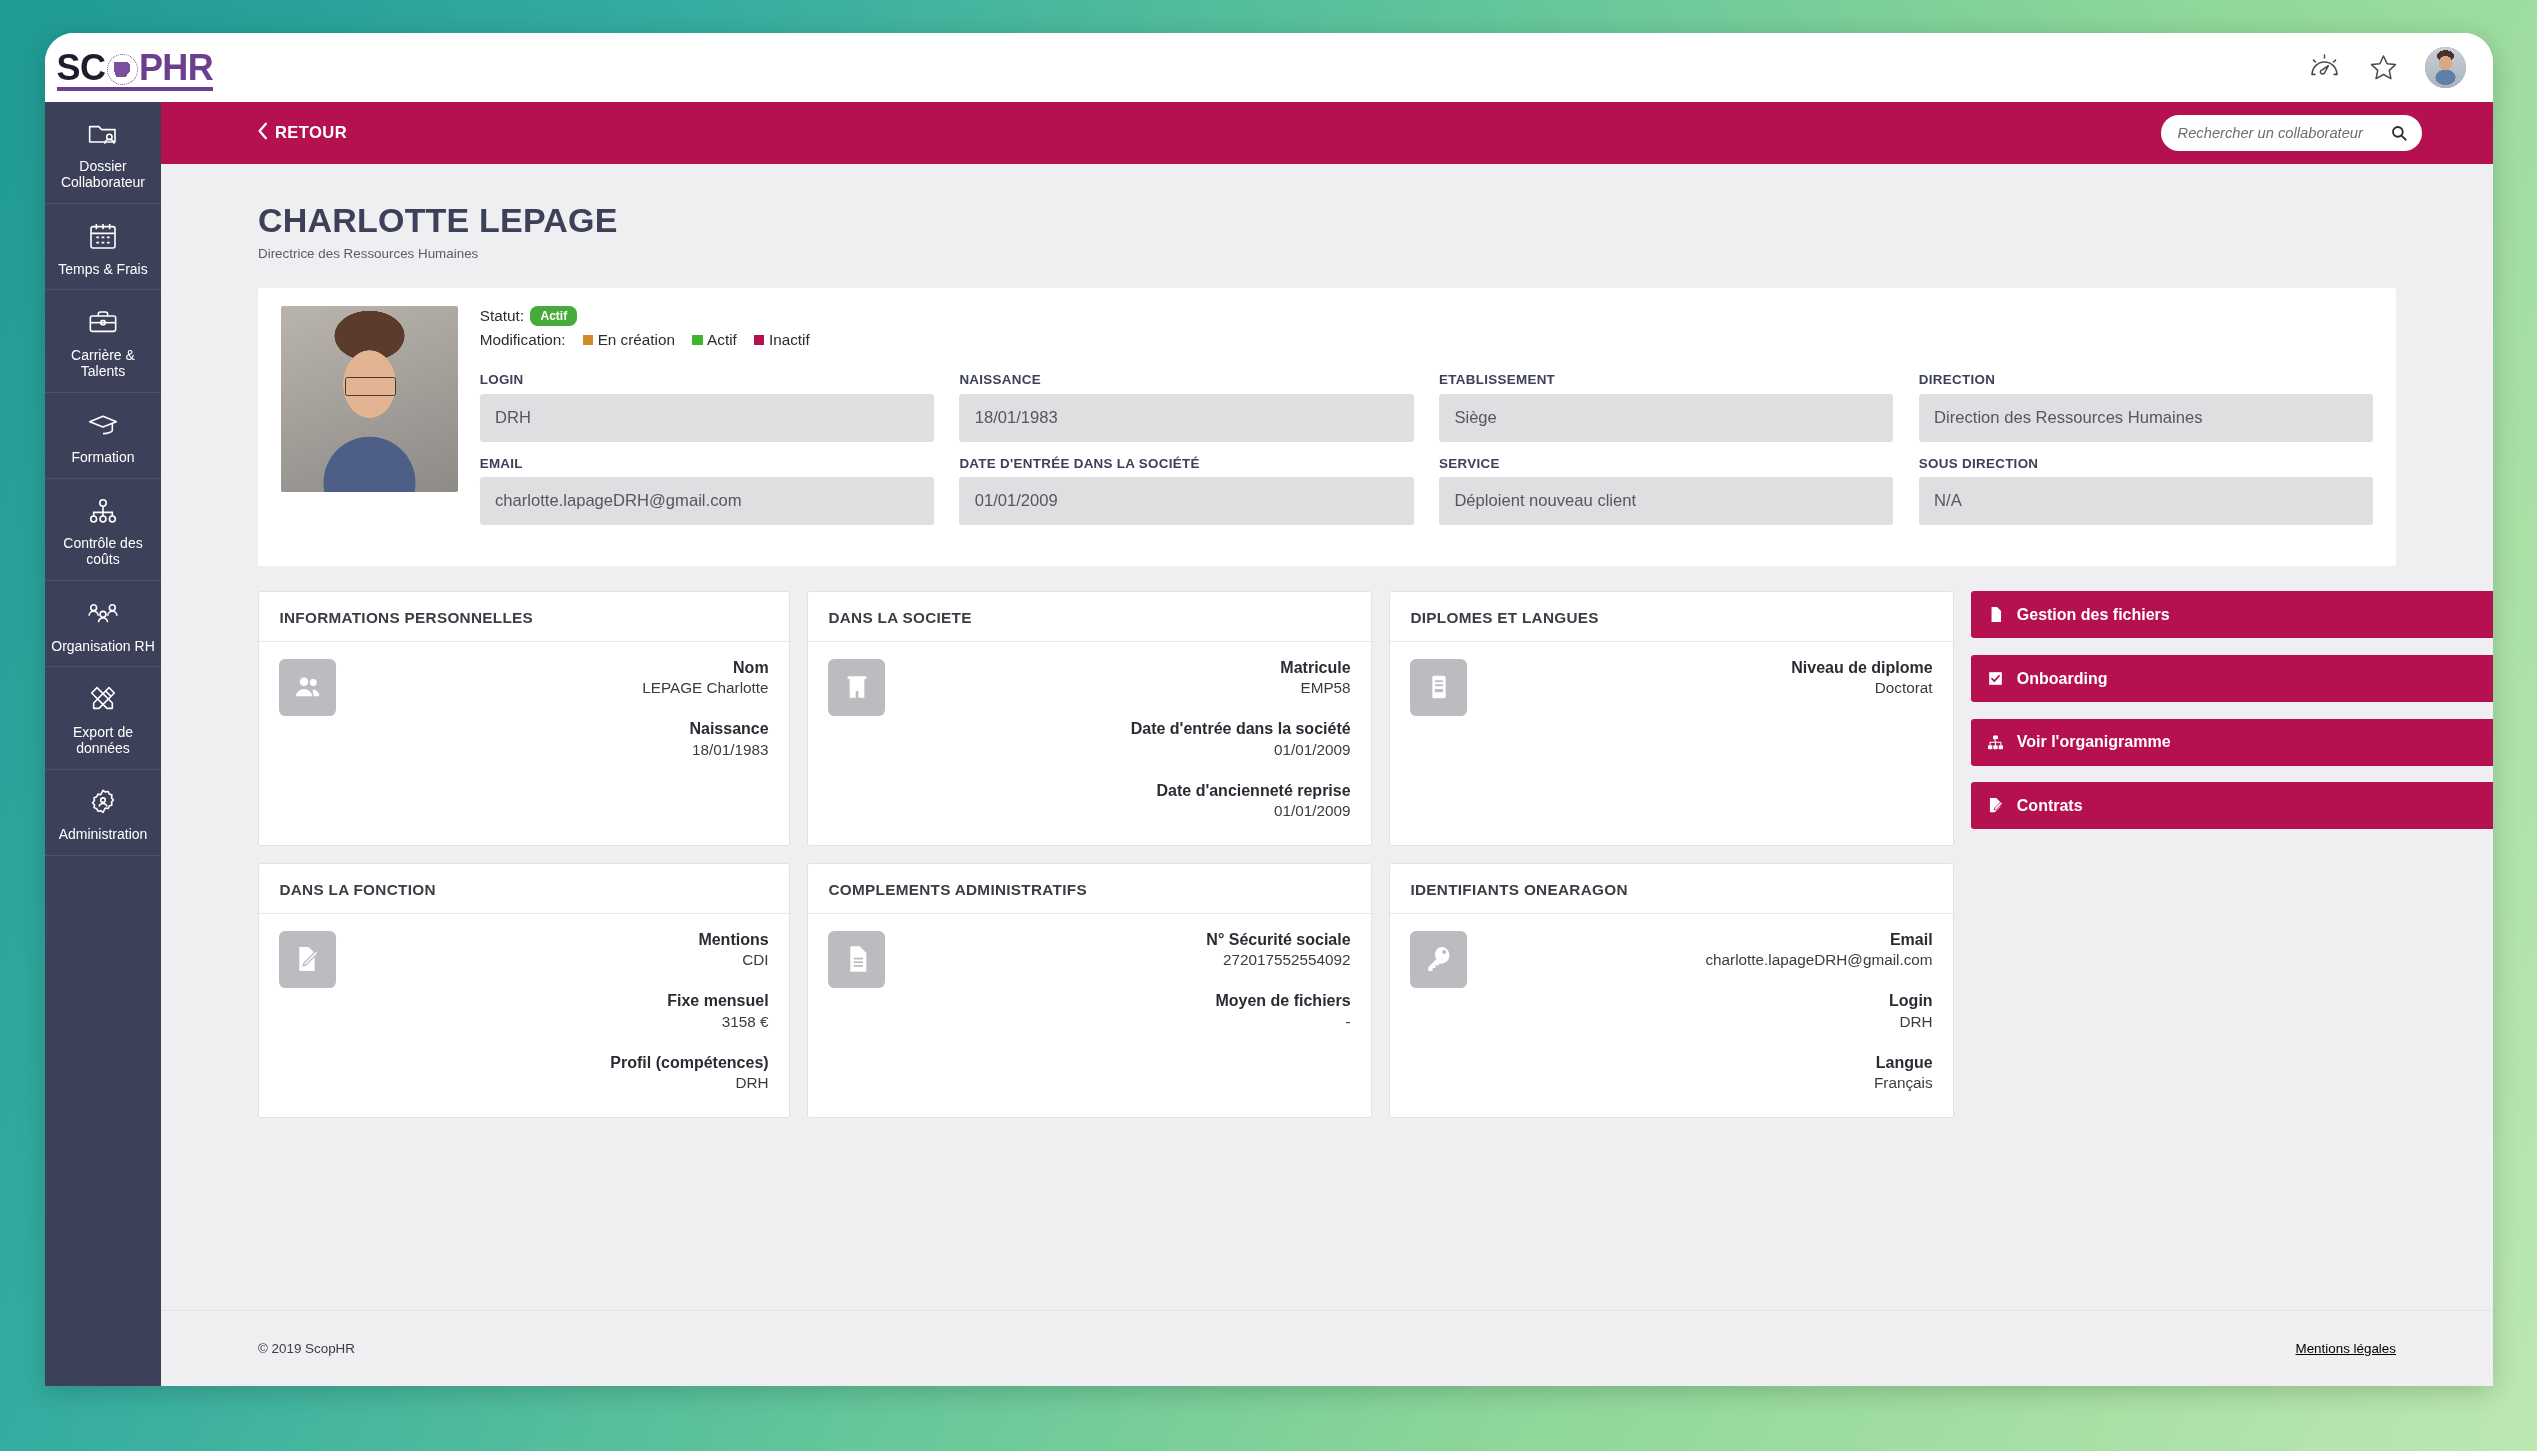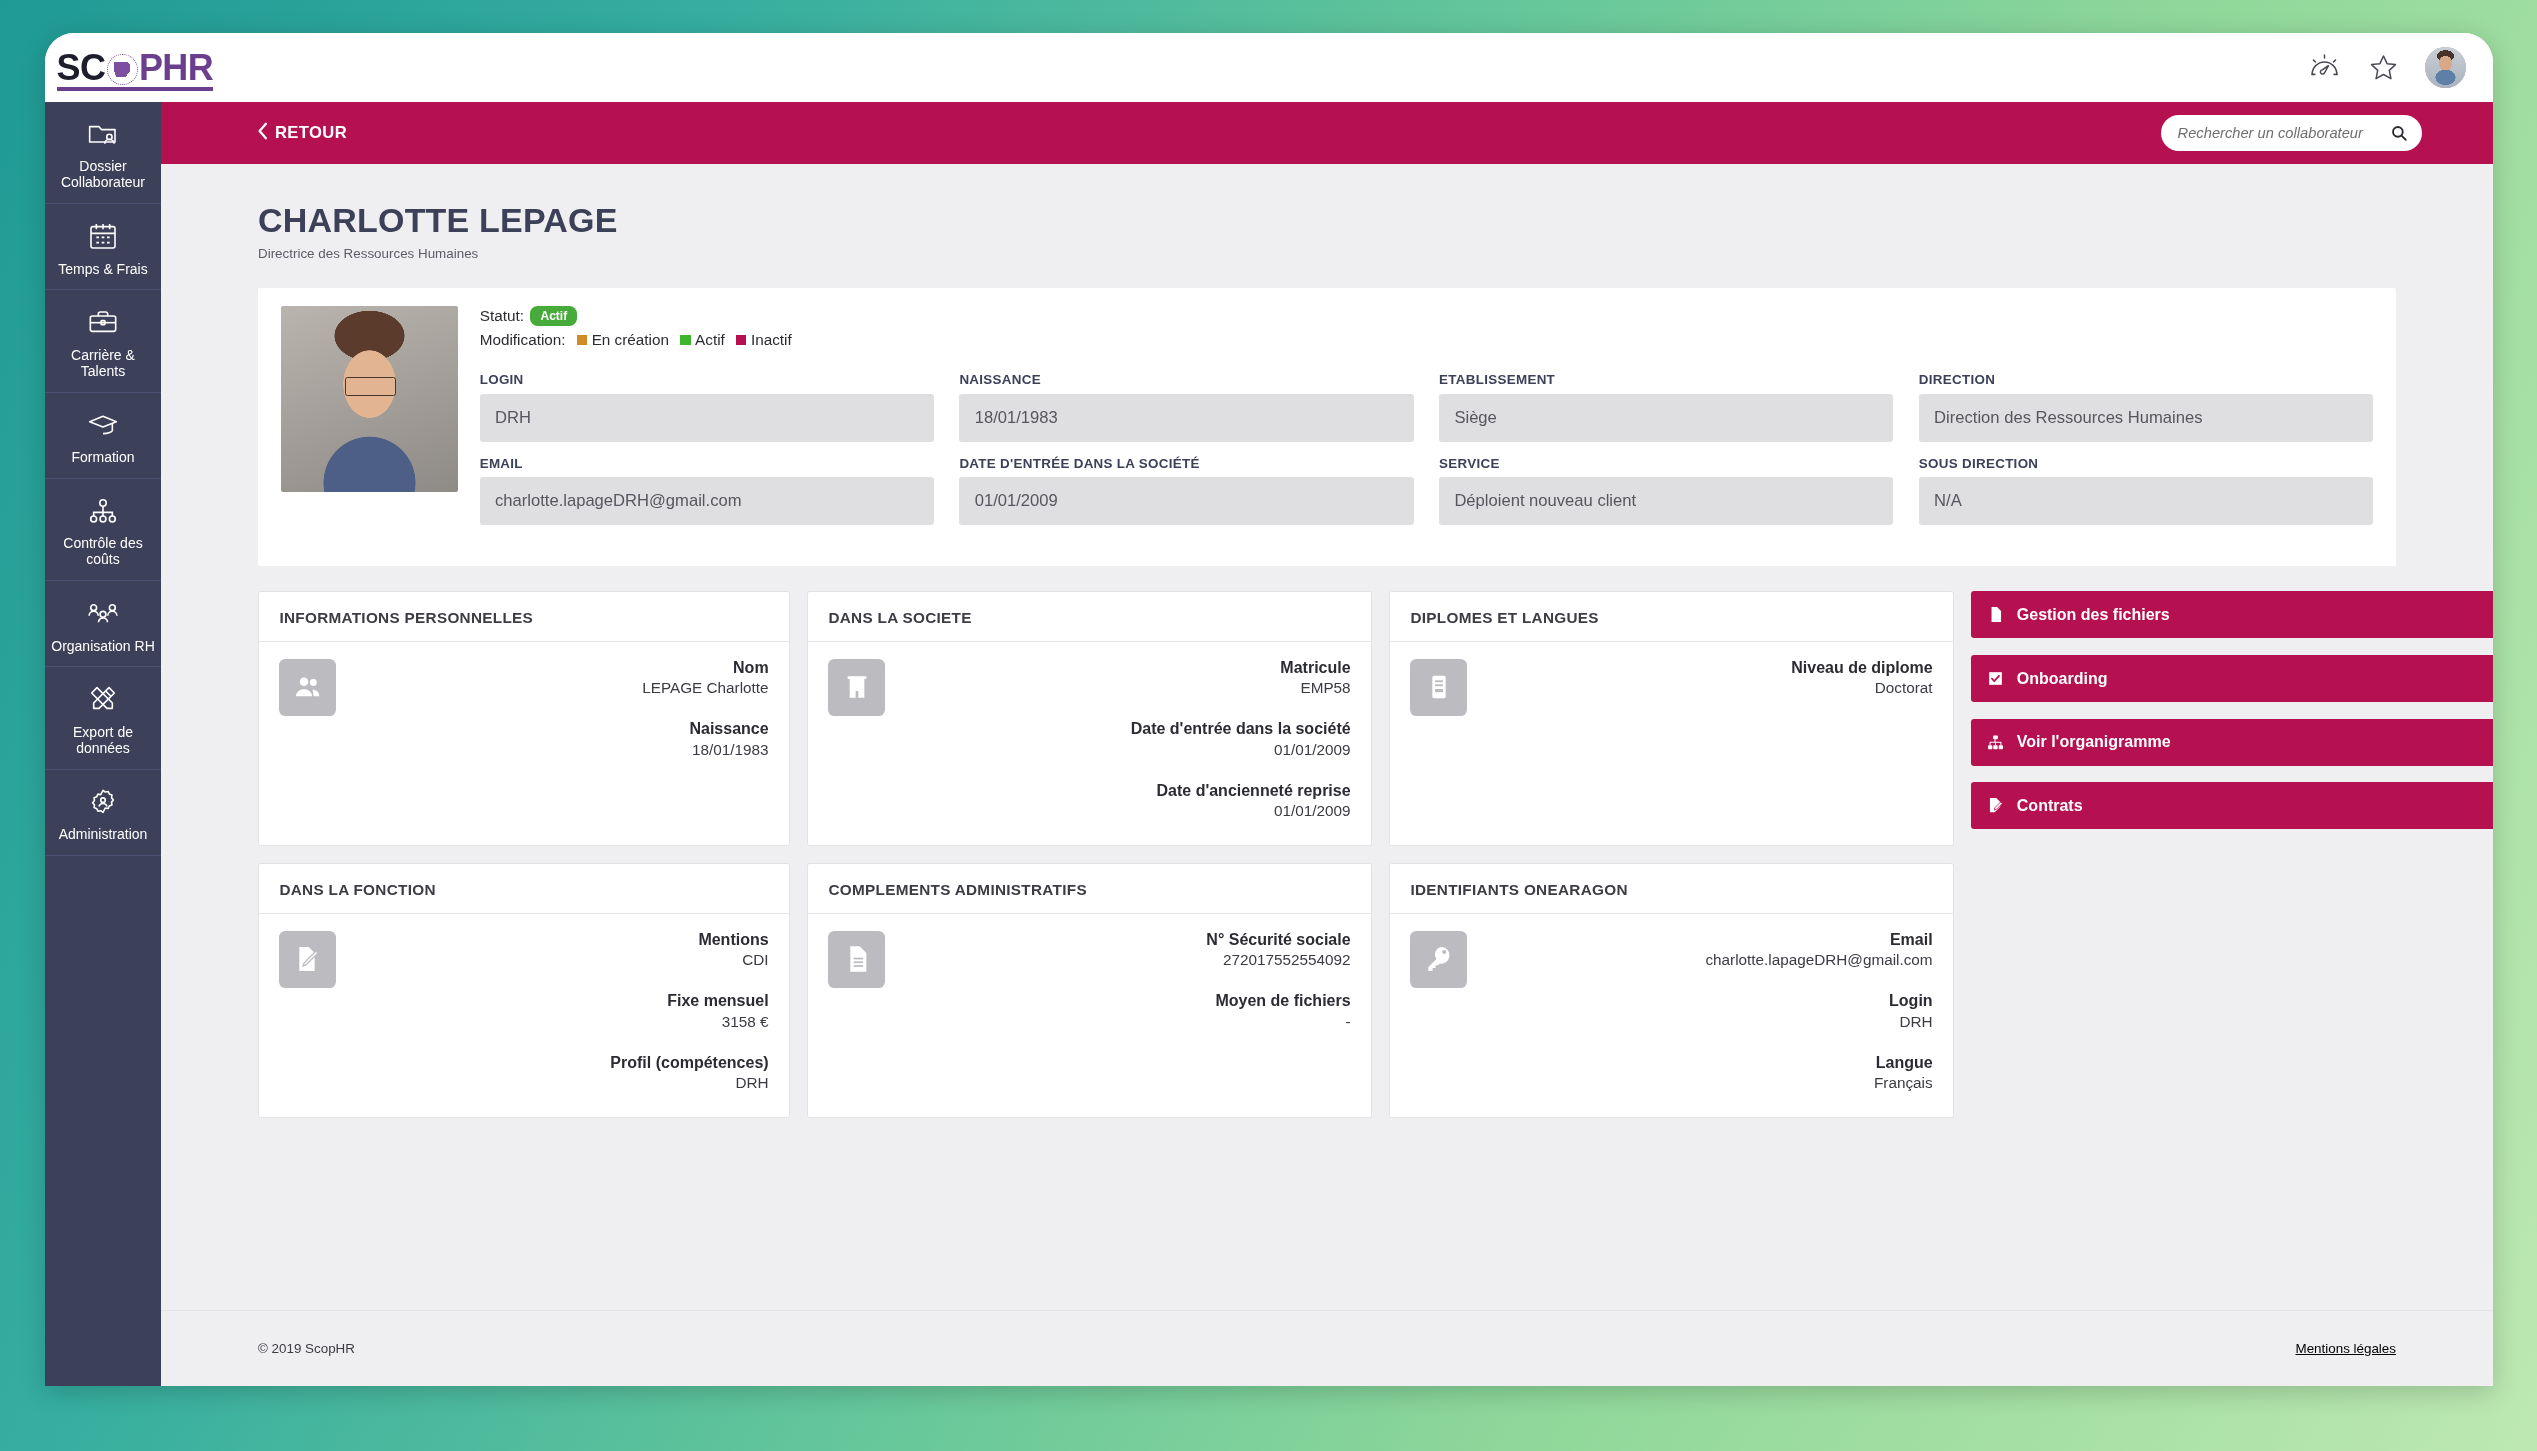--- a/index.html
+++ b/index.html
@@ -203,21 +203,21 @@
   .badge {
     background: #46ab3a; color: #fff;
     font-size: 12px; font-weight: 700;
     padding: 2.5px 10.2px 3.2px; border-radius: 7.6px;
   }
   .modline {
     font-size: 15.3px; color: #2b2b33;
     margin-top: 5.1px;
     display: flex; align-items: center; gap: 6.4px;
   }
-  .legend { display: flex; align-items: center; gap: 4.5px; margin-left: 5px; }
+  .legend { display: flex; align-items: center; gap: 4.5px; margin-left: 11px; }
   .swatch { width: 10.2px; height: 10.2px; display: inline-block; }
   .legend-label { font-size: 15.3px; }
 
   .grid {
     margin-top: 23px;
     display: grid;
     grid-template-columns: repeat(4, 1fr);
     gap: 0 25.5px;
   }
   .field { margin-bottom: 14px; }

